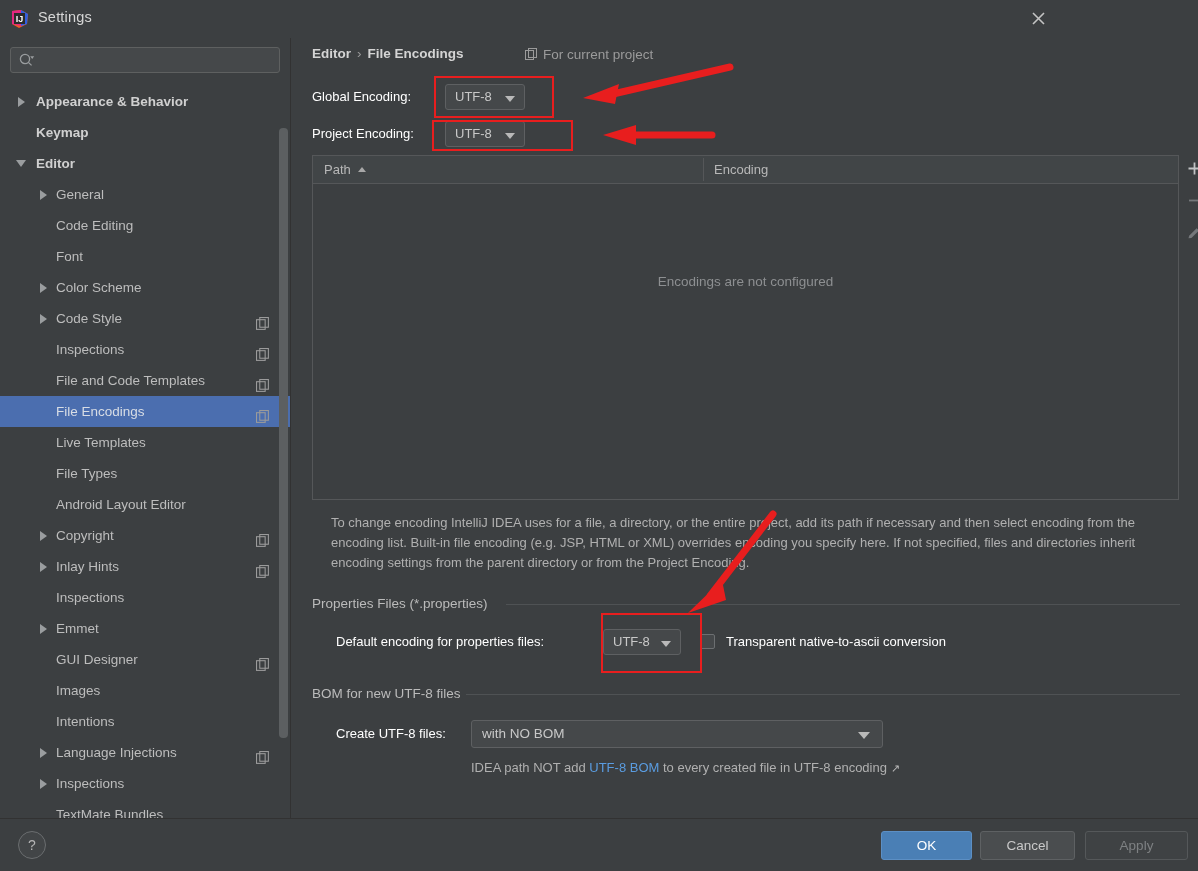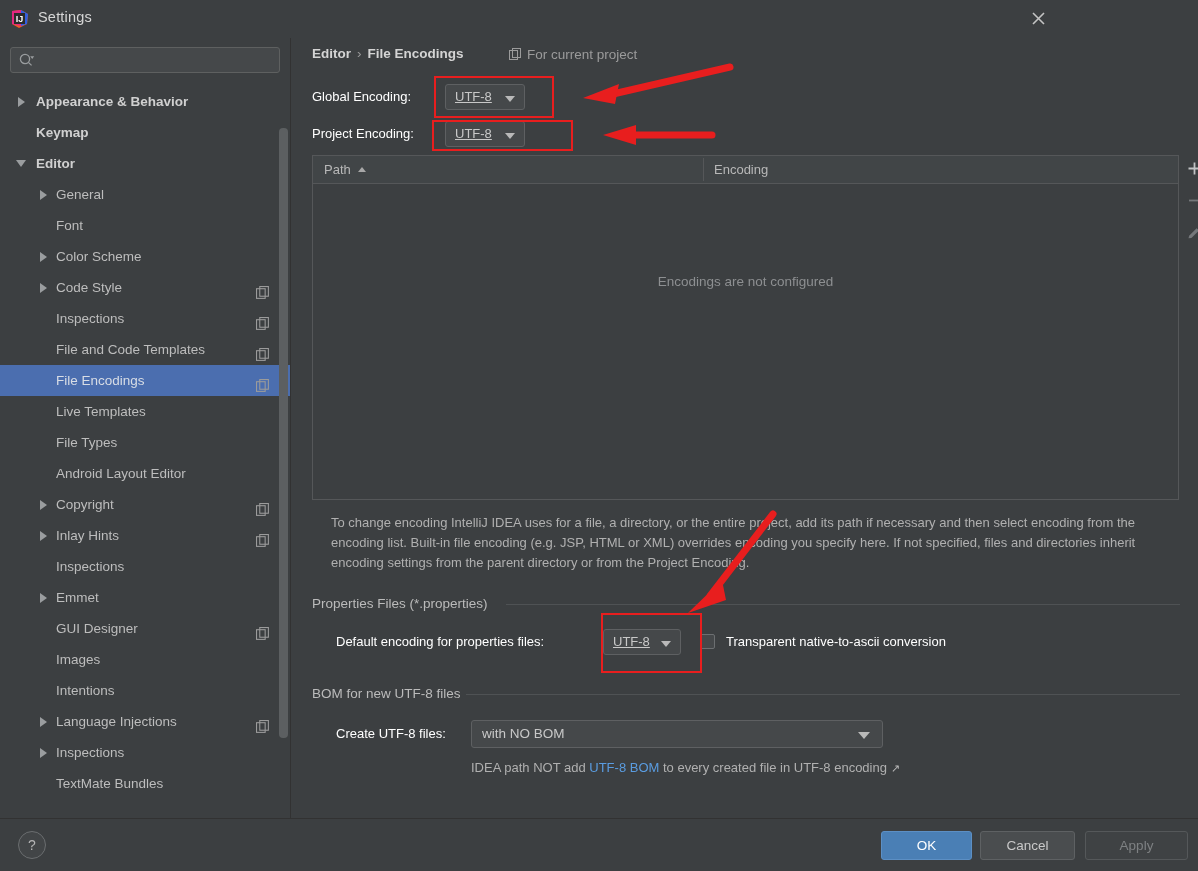--- a/index.html
+++ b/index.html
@@ -101,21 +101,21 @@
   .main {
     position: absolute; left: 291px; top: 38px; width: 907px; height: 780px;
     background: #3c3f41;
   }
   .breadcrumb {
     position: absolute; left: 21px; top: 8px;
     font-size: 13.5px; font-weight: bold; color: #d4d4d4;
   }
   .breadcrumb .sep { color: #9a9a9a; font-weight: normal; margin: 0 6px; }
   .forproj {
-    position: absolute; left: 218px; top: 9px;
+    position: absolute; left: 234px; top: 9px;
     font-size: 13.5px; color: #9b9b9b;
   }
   .forproj .ic { display: inline-block; vertical-align: -2px; margin-right: 5px; }
 
   .row-label {
     position: absolute;
     font-size: 13px; color: #ffffff;
   }
 
   
@@ -124,21 +124,21 @@
     height: 26px;
     background: #45484a;
     border: 1px solid #5e6062;
     border-radius: 3px;
     color: #c8c8c8;
     font-size: 13px;
     line-height: 24px;
     padding-left: 9px;
     cursor: default;
   }
-  .combo-s .cv { display: inline-block; text-decoration: underline; }
+  .combo-s .cv { display: inline-block; }
   .combo-s .tri {
     position: absolute; right: 9px; top: 11px;
     width: 0; height: 0;
     border-left: 5px solid transparent;
     border-right: 5px solid transparent;
     border-top: 6px solid #b9b9b9;
   }
 
   
   .redbox {
@@ -320,20 +320,23 @@
         </div>
         <div class="tree-item lvl1">
           <span class="arrow">
             <svg width="9" height="10" viewBox="0 0 9 10">
               <path d="M1 0 L8 5 L1 10 Z" fill="#9a9d9f"></path>
             </svg>
           </span>
           <span class="lbl">General</span>
         </div>
         <div class="tree-item lvl1">
+          <span class="lbl">Code Editing</span>
+        </div>
+        <div class="tree-item lvl1">
           <span class="lbl">Font</span>
         </div>
         <div class="tree-item lvl1">
           <span class="arrow">
             <svg width="9" height="10" viewBox="0 0 9 10">
               <path d="M1 0 L8 5 L1 10 Z" fill="#9a9d9f"></path>
             </svg>
           </span>
           <span class="lbl">Color Scheme</span>
         </div>

